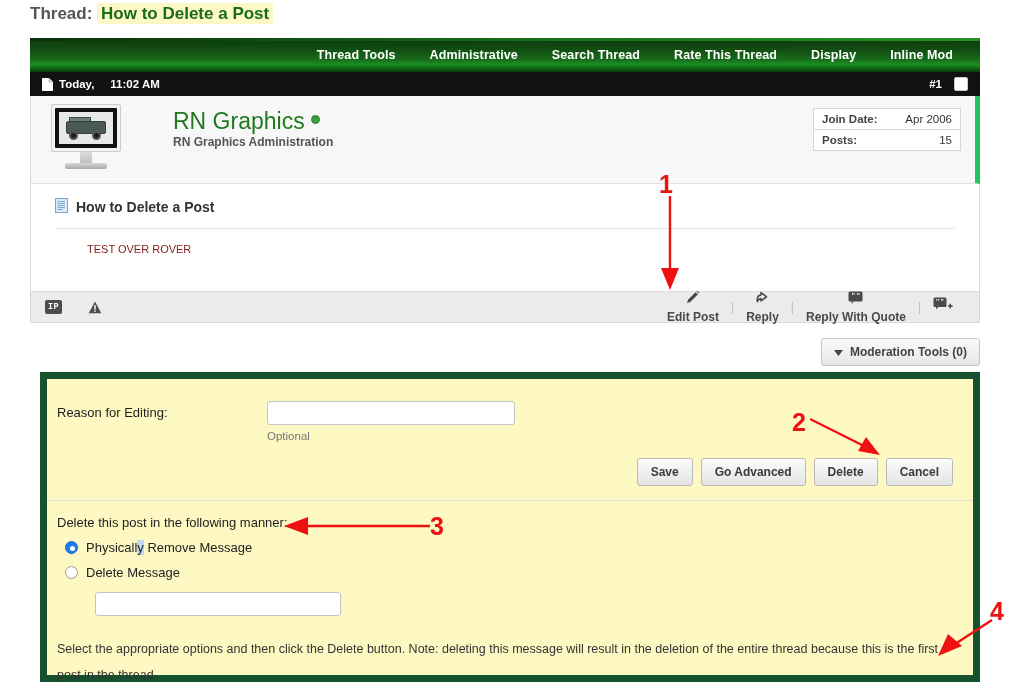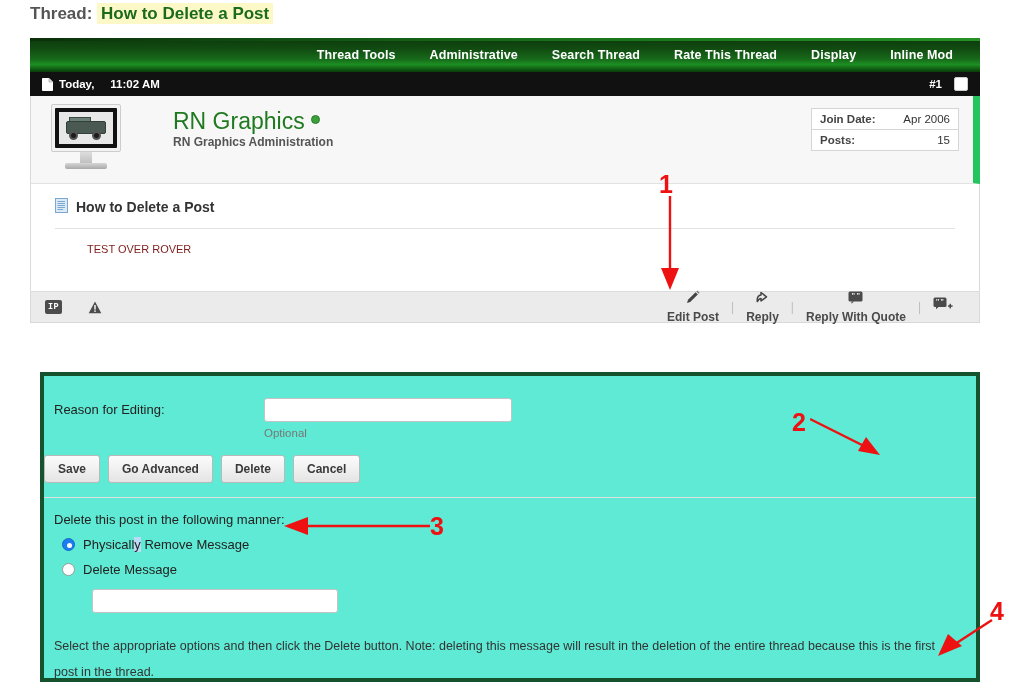--- a/index.html
+++ b/index.html
@@ -59,21 +59,21 @@
   .black-bar .right { margin-left:auto; display:flex; align-items:center; gap:12px; padding-right:12px;}
   .black-bar .postnum { color:#ffffff; font-size:11.5px; font-weight:bold;}
   .postcheck {
     width:14px;height:14px;background:#fff;border:1px solid #ccc;border-radius:2px;
     display:inline-block;
   }
 
   
   .user-row {
     position:relative; background:#f7f7f7; border-left:1px solid #d9d9d9;
-    border-right:7px solid #22c55e; border-bottom:1px solid #e2e2e2;
+    border-right:5px solid #22c55e; border-bottom:1px solid #e2e2e2;
     height: 88px;
   }
   .avatar {
     position:absolute; left:16px; top:6px; width:78px; height:78px;
   }
   .screen-outer{
     position:absolute; left:4px; top:2px; width:70px; height:48px;
     background:#f2f2f2; border:1px solid #ccc; border-radius:2px;
     padding:3px;
   }
@@ -172,34 +172,34 @@
     border:1px solid #c6c6c6; border-radius:3px;
     background:linear-gradient(to bottom,#fbfbfb,#e6e6e6);
     font-size:12px; font-weight:bold; color:#444;
     padding:6px 12px; display:flex; align-items:center; gap:7px;
   }
   .modtools-wrap{ position:absolute; left:30px; top:338px; width:950px; height:26px;}
 
   
   .panel{
     position:absolute; left:40px; top:372px; width:940px; height:310px;
-    background:#5eead4; border:4px solid #14532d;
+    background:#fef9c3; border:7px solid #14532d;
   }
   .panel-inner{ padding: 10px 0 0 0; }
 
   .reason-row{ display:flex; align-items:flex-start; padding: 12px 0 0 10px; }
   .reason-label{ font-size:13px; color:#222; width:210px; padding-top:4px;}
   .reason-input{
     width:248px; height:24px; border:1px solid #c4c4c4; border-radius:3px;
     background:#fff;
   }
   .optional{ font-size:11.5px; color:#777; margin-top:5px; }
 
   .btn-row{
-    display:flex; gap:8px;
+    display:flex; justify-content:flex-end; gap:8px;
     padding: 16px 20px 14px 0;
     border-bottom:1px solid #e0e0e0;
   }
   .btn{
     border:1px solid #b9b9b9; border-radius:3px;
     background:linear-gradient(to bottom,#fcfcfc,#e4e4e4);
     font-size:12px; font-weight:bold; color:#3a3a3a;
     padding:6px 13px; cursor:pointer;
     font-family:"Liberation Sans", sans-serif;
   }
@@ -377,20 +377,30 @@
                 <rect x="15" y="8.3" width="4.6" height="1.5"></rect>
                 <rect x="16.5" y="6.8" width="1.5" height="4.6"></rect>
               </g>
             </svg>
           <span></span>
         </span>
       </span>
     </div>
   </div>
 
+  <div class="modtools-wrap">
+    <div class="modtools">
+      <span>
+        <svg width="9" height="6" viewBox="0 0 9 6">
+            <path d="M0 0h9L4.5 6z" fill="#444"></path>
+          </svg>
+      </span>
+      <span>Moderation Tools (0)</span>
+    </div>
+  </div>
 
   <div class="panel">
     <div class="panel-inner">
 
       <div class="reason-row">
         <div class="reason-label">Reason for Editing:</div>
         <div>
           <input class="reason-input" type="text" placeholder="" style="">
           <div class="optional">Optional</div>
         </div>

